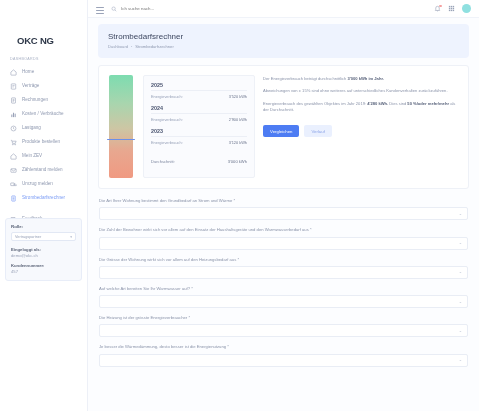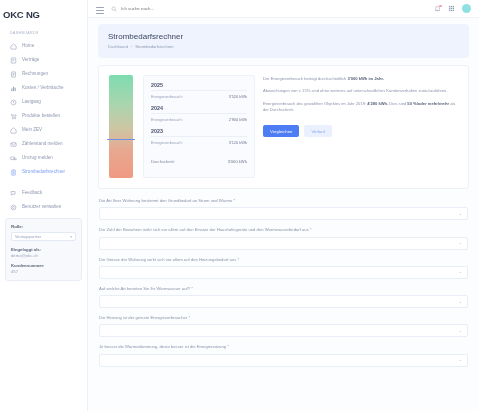--- a/index.html
+++ b/index.html
@@ -16,21 +16,22 @@
     width: 88px; height: 411px;
     background: #ffffff;
     border-right: 1px solid #edf0f7;
     padding: 7px 0 0 0;
     position: relative;
     flex: 0 0 88px;
   }
   .brand {
     font-size: 9.5px; font-weight: bold; color: #2d3748;
     letter-spacing: -0.2px;
-    padding: 2px 0 0 3px;
+    padding: 2px 0 0 17px;
+    margin-top: 26px;
   }
   .section-label {
     font-size: 3.6px; color: #a8b0c4; letter-spacing: 0.35px;
     padding: 11px 0 4px 10px; text-transform: uppercase;
   }
   .nav-item {
     display: flex; align-items: center; gap: 5px;
     padding: 3.5px 0 3.5px 10px;
     font-size: 4.6px; color: #8f99b0;
     cursor: pointer; line-height: 1;

